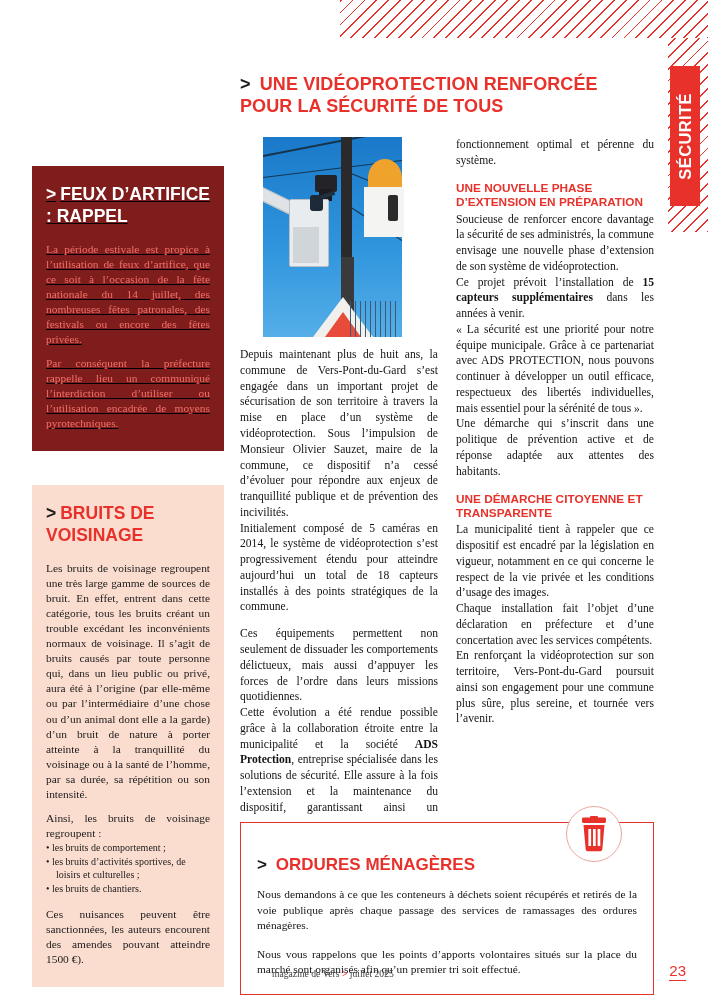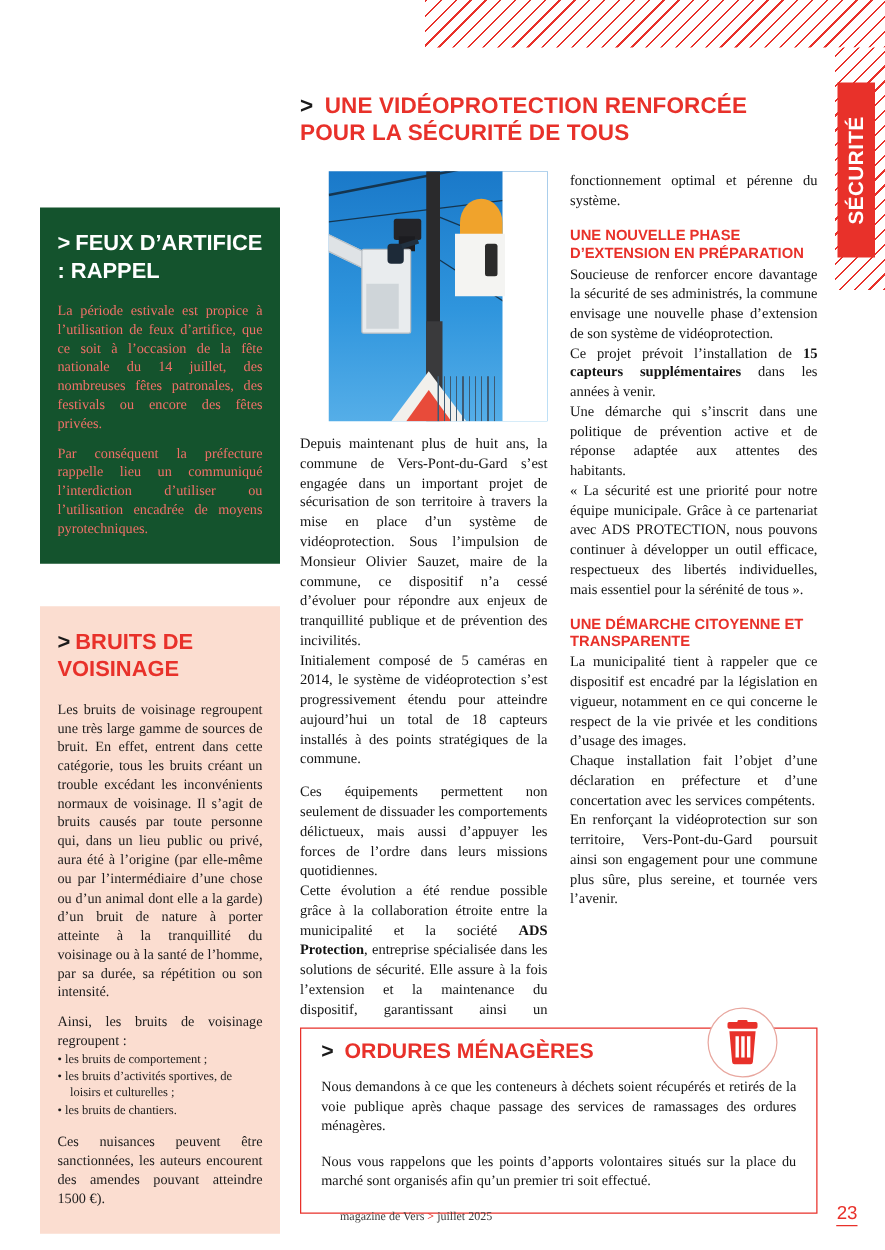--- a/index.html
+++ b/index.html
@@ -62,21 +62,21 @@
   
   .sidebar{
     position:absolute;
     left:32px; top:166px;
     width:192px;
   }
   .box{
     padding:18px 14px 20px 14px;
     margin-bottom:34px;
   }
-  .box-red{ background:#14532d; }
+  .box-red{ background:#7f1d1d;text-decoration:underline; }
   .box-peach{ background:#fbddd0; }
 
   .box-title{
     font-family:"Liberation Sans", sans-serif;
     font-weight:bold;
     font-size:17.5px;
     line-height:1.25;
     margin:0 0 14px 0;
   }
   .box-red .box-title{ color:#ffffff; }
@@ -249,21 +249,21 @@
     position:absolute; right:38px; bottom:0; width:50px; height:36px;
     background:repeating-linear-gradient(90deg,#3d5a73 0 1px, transparent 1px 5px);
   }
 
   
   .waste-box{
     position:absolute;
     left:240px; top:822px;
     width:414px;
     border:1px solid #e8312a;
-    padding:8px 16px 16px 16px;
+    padding:32px 16px 16px 16px;
   }
   .waste-title{
     font-family:"Liberation Sans", sans-serif;
     font-weight:bold;
     font-size:17px;
     color:#e8312a;
     margin:0 0 12px 0;
   }
   .waste-title .chev{ color:#1a1a1a; }
   .waste-box p{
@@ -379,22 +379,22 @@
 
     <p>Depuis maintenant plus de huit ans, la commune de Vers-Pont-du-Gard s’est engagée dans un important projet de sécurisation de son territoire à travers la mise en place d’un système de vidéoprotection. Sous l’impulsion de Monsieur Olivier Sauzet, maire de la commune, ce dispositif n’a cessé d’évoluer pour répondre aux enjeux de tranquillité publique et de prévention des incivilités.</p>
 
     <p>Initialement composé de 5 caméras en 2014, le système de vidéoprotection s’est progressivement étendu pour atteindre aujourd’hui un total de 18 capteurs installés à des points stratégiques de la commune.</p>
     <p class="gap">Ces équipements permettent non seulement de dissuader les comportements délictueux, mais aussi d’appuyer les forces de l’ordre dans leurs missions quotidiennes.</p>
     <p>Cette évolution a été rendue possible grâce à la collaboration étroite entre la municipalité et la société <b>ADS Protection</b>, entreprise spécialisée dans les solutions de sécurité. Elle assure à la fois l’extension et la maintenance du dispositif, garantissant ainsi un fonctionnement optimal et pérenne du système.</p>
 
     <h3 class="sub">UNE NOUVELLE PHASE D’EXTENSION EN PRÉPARATION</h3>
     <p>Soucieuse de renforcer encore davantage la sécurité de ses administrés, la commune envisage une nouvelle phase d’extension de son système de vidéoprotection.</p>
     <p>Ce projet prévoit l’installation de <b>15 capteurs supplémentaires</b> dans les années à venir.</p>
+    <p>« La sécurité est une priorité pour notre équipe municipale. Grâce à ce partenariat avec ADS PROTECTION, nous pouvons continuer à développer un outil efficace, respectueux des libertés individuelles, mais essentiel pour la sérénité de tous ».</p>
     <p>Une démarche qui s’inscrit dans une politique de prévention active et de réponse adaptée aux attentes des habitants.</p>
-    <p>« La sécurité est une priorité pour notre équipe municipale. Grâce à ce partenariat avec ADS PROTECTION, nous pouvons continuer à développer un outil efficace, respectueux des libertés individuelles, mais essentiel pour la sérénité de tous ».</p>
 
     <h3 class="sub">UNE DÉMARCHE CITOYENNE ET TRANSPARENTE</h3>
     <p>La municipalité tient à rappeler que ce dispositif est encadré par la législation en vigueur, notamment en ce qui concerne le respect de la vie privée et les conditions d’usage des images.</p>
     <p>Chaque installation fait l’objet d’une déclaration en préfecture et d’une concertation avec les services compétents.</p>
     <p>En renforçant la vidéoprotection sur son territoire, Vers-Pont-du-Gard poursuit ainsi son engagement pour une commune plus sûre, plus sereine, et tournée vers l’avenir.</p>
 
   </div>
 </div>
 
 <div class="waste-box">

